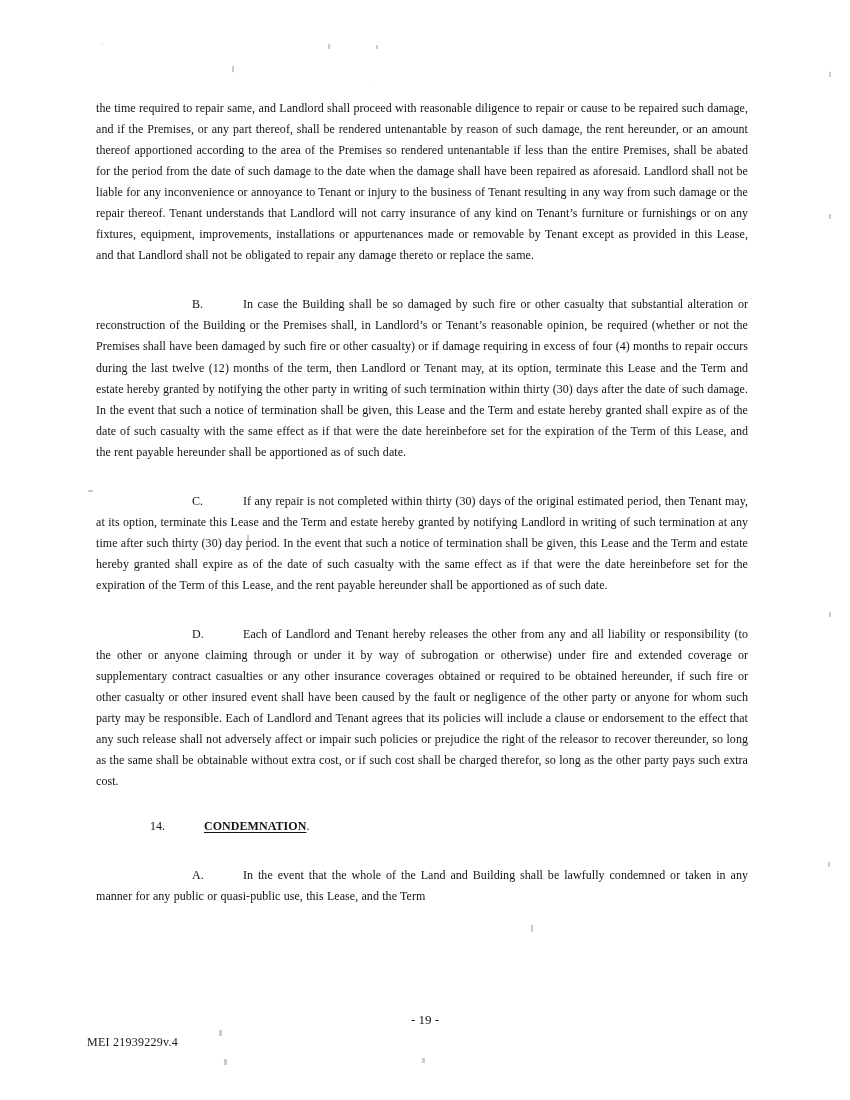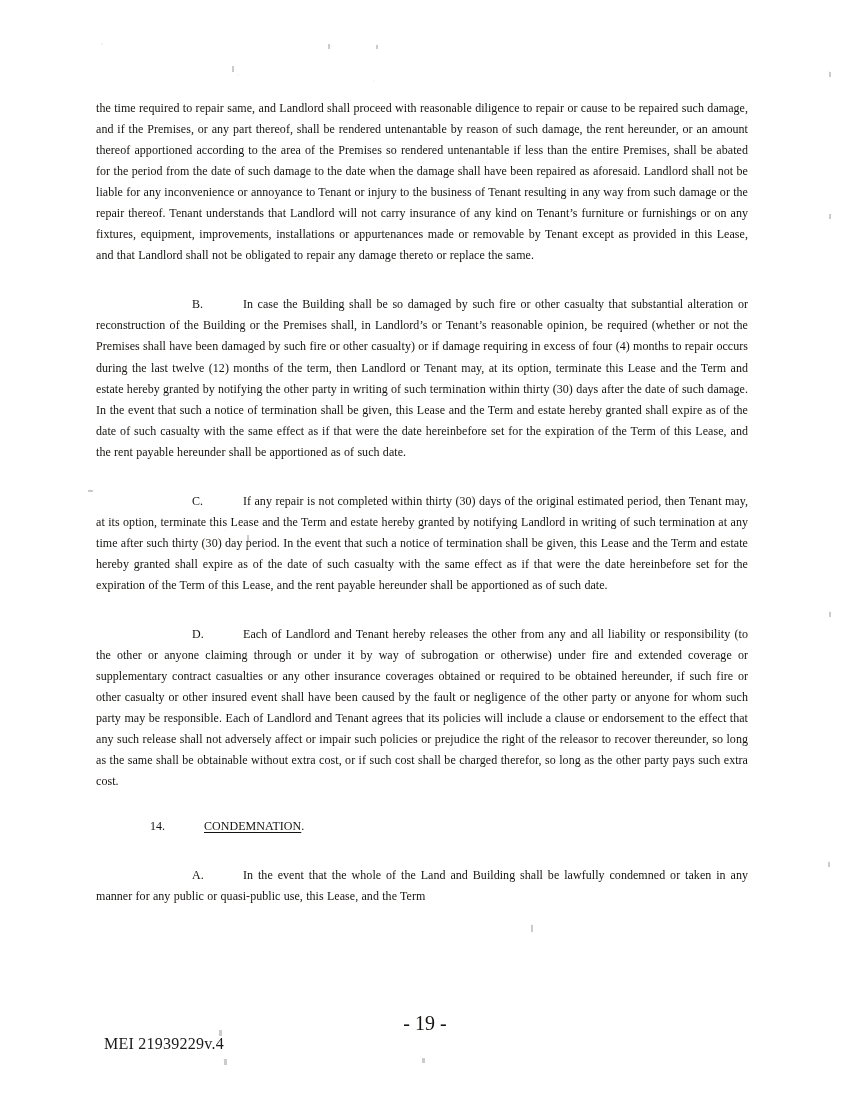--- a/index.html
+++ b/index.html
@@ -77,40 +77,41 @@
     width: 51px;
   }
   .section-number {
     display: inline-block;
     width: 54px;
     margin-left: 54px;
   }
   .section-title {
     text-decoration: underline;
     text-underline-offset: 2px;
+    font-weight: bold;
   }
   .section-title-period {
     text-decoration: none;
   }
 
   .page-number {
     position: absolute;
     left: 0;
     right: 0;
     top: 1012px;
     text-align: center;
-    font-size: 20px;
+    font-size: 13px;
     color: #15130f;
   }
 
   .doc-id {
     position: absolute;
-    left: 104px;
+    left: 87px;
     top: 1035px;
-    font-size: 16px;
+    font-size: 12px;
     letter-spacing: 0.25px;
     color: #1a1a1a;
     font-family: "Liberation Serif", "DejaVu Serif", serif;
   }
 
   
   .artifact {
     position: absolute;
     background: rgba(70,70,70,0.28);
     pointer-events: none;

